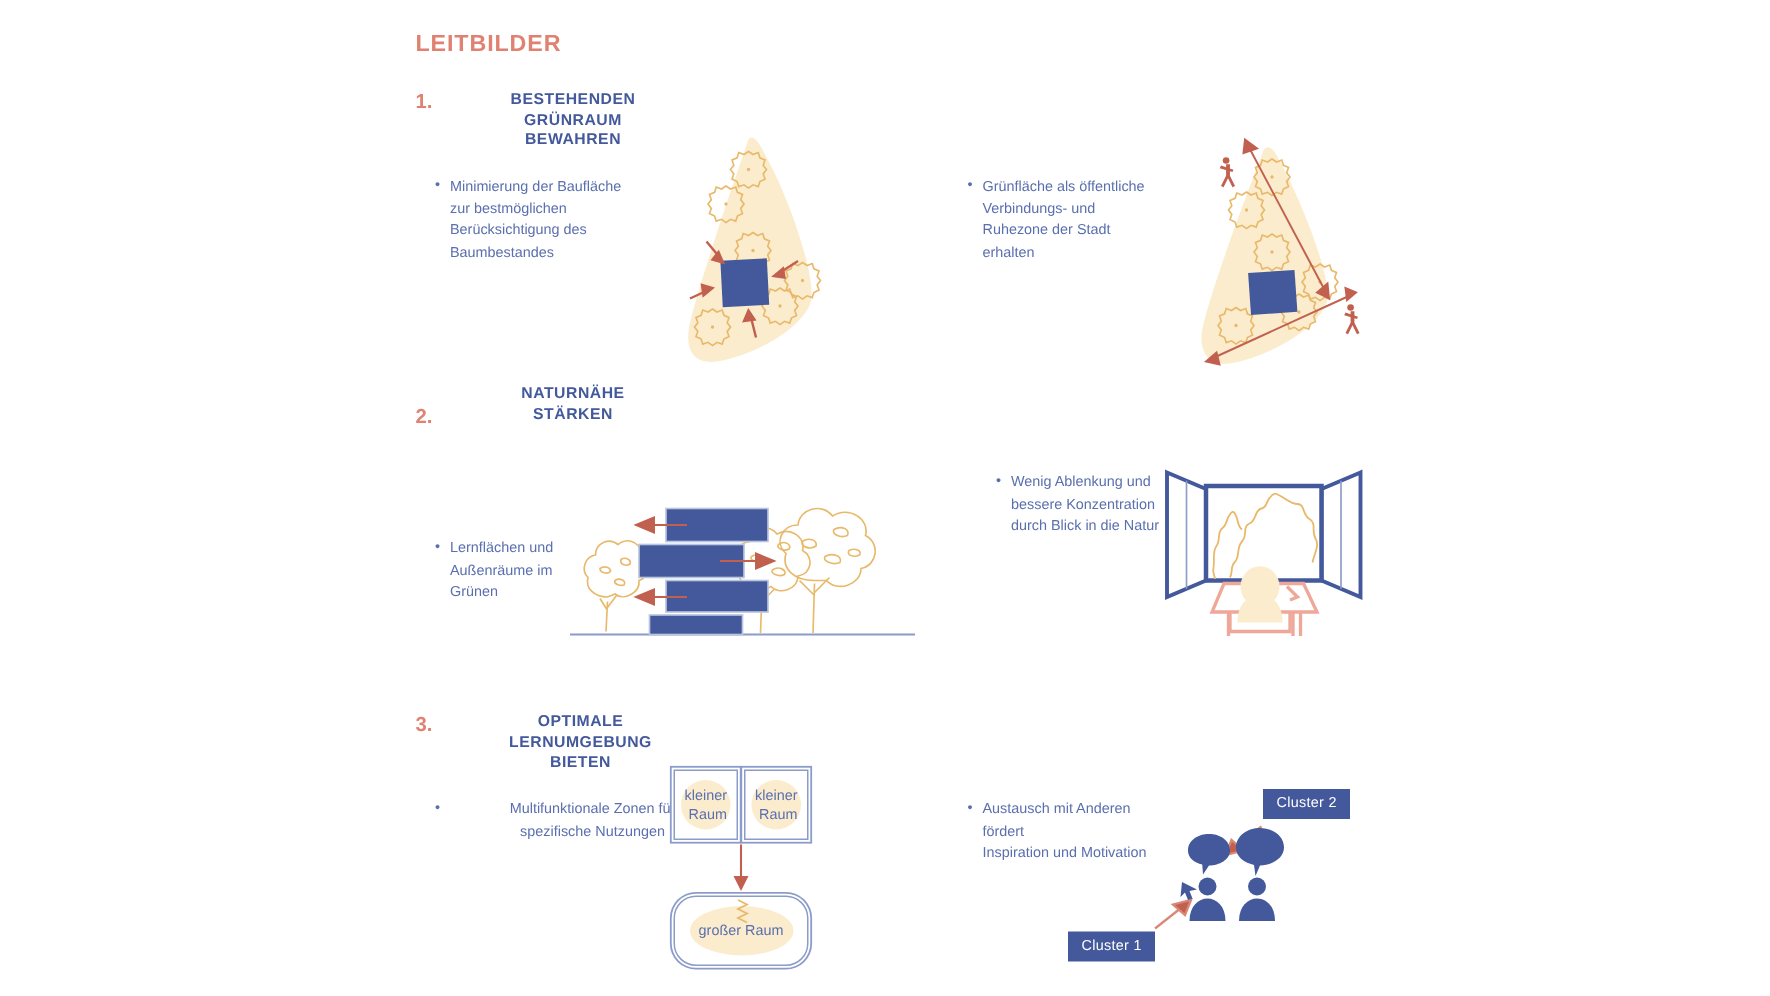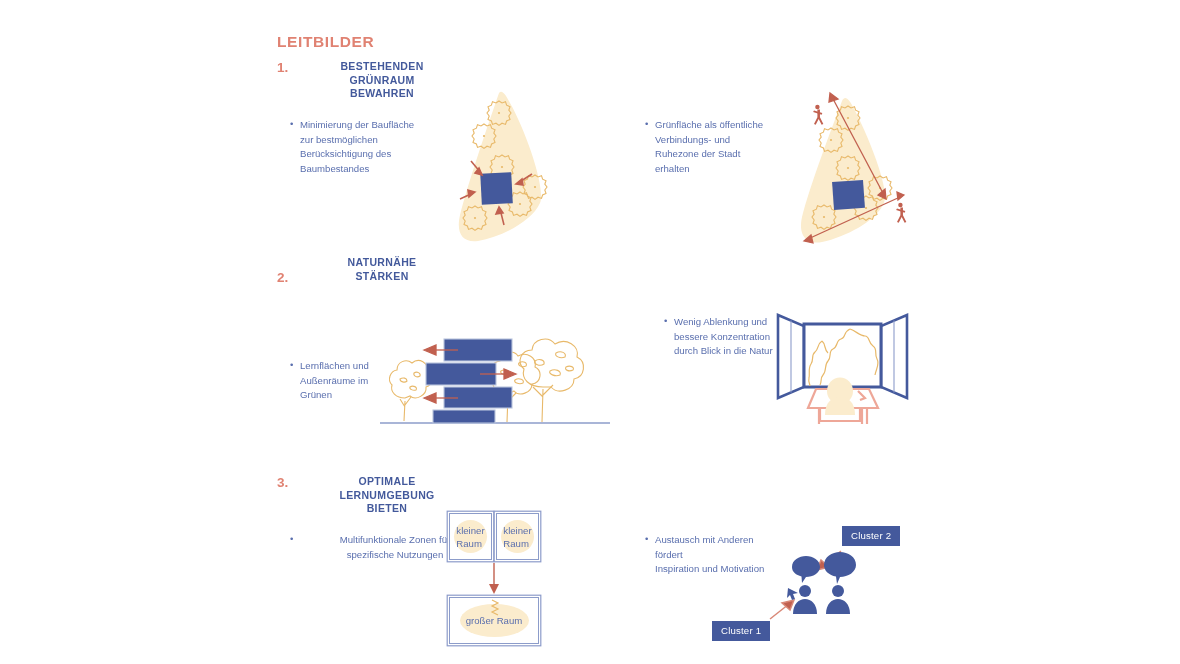--- a/index.html
+++ b/index.html
@@ -18,21 +18,20 @@
   .page { position: absolute; inset: 0; }
 
   
   .page-title {
     position: absolute;
     left: 277px; top: 21px;
     font-size: 15.5px;
     font-weight: bold;
     letter-spacing: 0.6px;
     color: #e08272;
-    margin-top: 12px;
   }
 
   
   .section { position: absolute; left: 0; right: 0; }
   .sec-num {
     position: absolute;
     font-size: 13.5px;
     font-weight: bold;
     color: #e08272;
   }
@@ -81,21 +80,21 @@
     background: #fbeccd;
     border-radius: 50%;
   }
   .room-label {
     position: relative;
     z-index: 2;
     font-size: 9.6px;
     line-height: 13px;
     color: #5a6fae;
     white-space: pre-line;
-    text-align: left;
+    text-align: right;
   }
 
   
   .cluster-tag {
     position: absolute;
     background: #44599c;
     color: #ffffff;
     font-size: 9.6px;
     padding: 4px 9px 5px 9px;
     text-align: center;
@@ -344,21 +343,21 @@
         <div class="room-oval" style="left:4px; top:6px; width:33px; height:33px;"></div>
         <div class="room-label">kleiner
 Raum</div>
       </div>
 
       <svg class="abs" style="left:40px; top:52px;" width="14" height="32" viewBox="0 0 14 32">
         <line x1="7" y1="0" x2="7" y2="22" stroke="#c1604f" stroke-width="1.4"></line>
         <polygon points="7,31 2,21 12,21" fill="#c1604f"></polygon>
       </svg>
 
-      <div class="room-box" style="left:2px; top:86px; width:88px; height:45px;">
+      <div class="room-box" style="left:2px; top:86px; width:88px; height:45px;border-radius:15px;">
         <div class="room-oval" style="left:10px; top:6px; width:69px; height:33px;"></div>
         <div class="room-label">großer Raum</div>
         <svg class="abs" style="left:38px; top:1px;" width="14" height="18" viewBox="0 0 14 18">
           <path d="M4 1 L10 4 L4 7 L10 10 L4 13 L10 16" fill="none" stroke="#e8b96a" stroke-width="1.2"></path>
         </svg>
       </div>
     </div>
 
     <div class="abs" style="left:700px; top:520px; width:220px; height:130px;">
 

